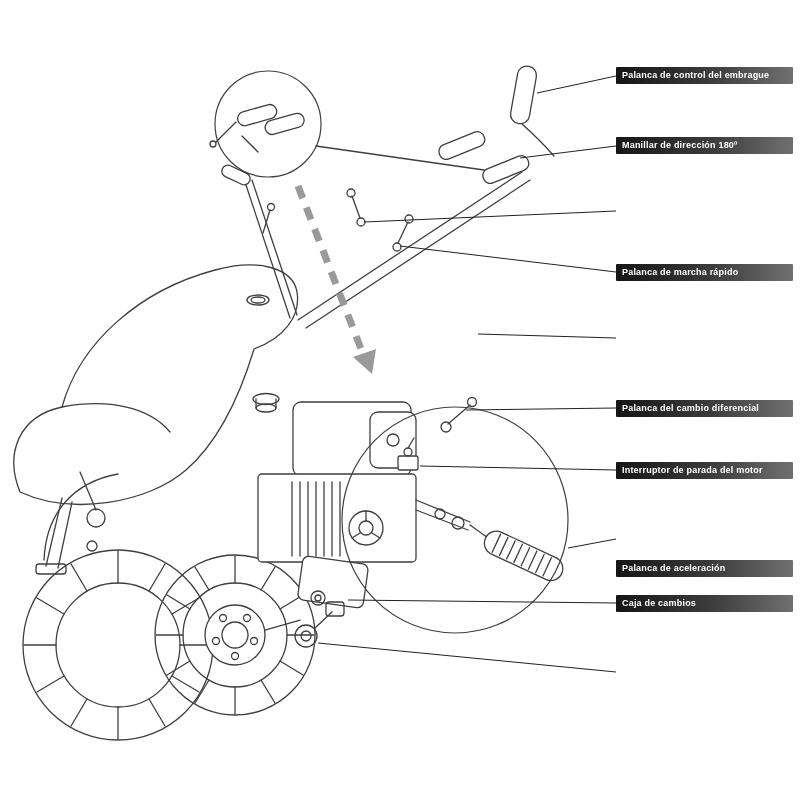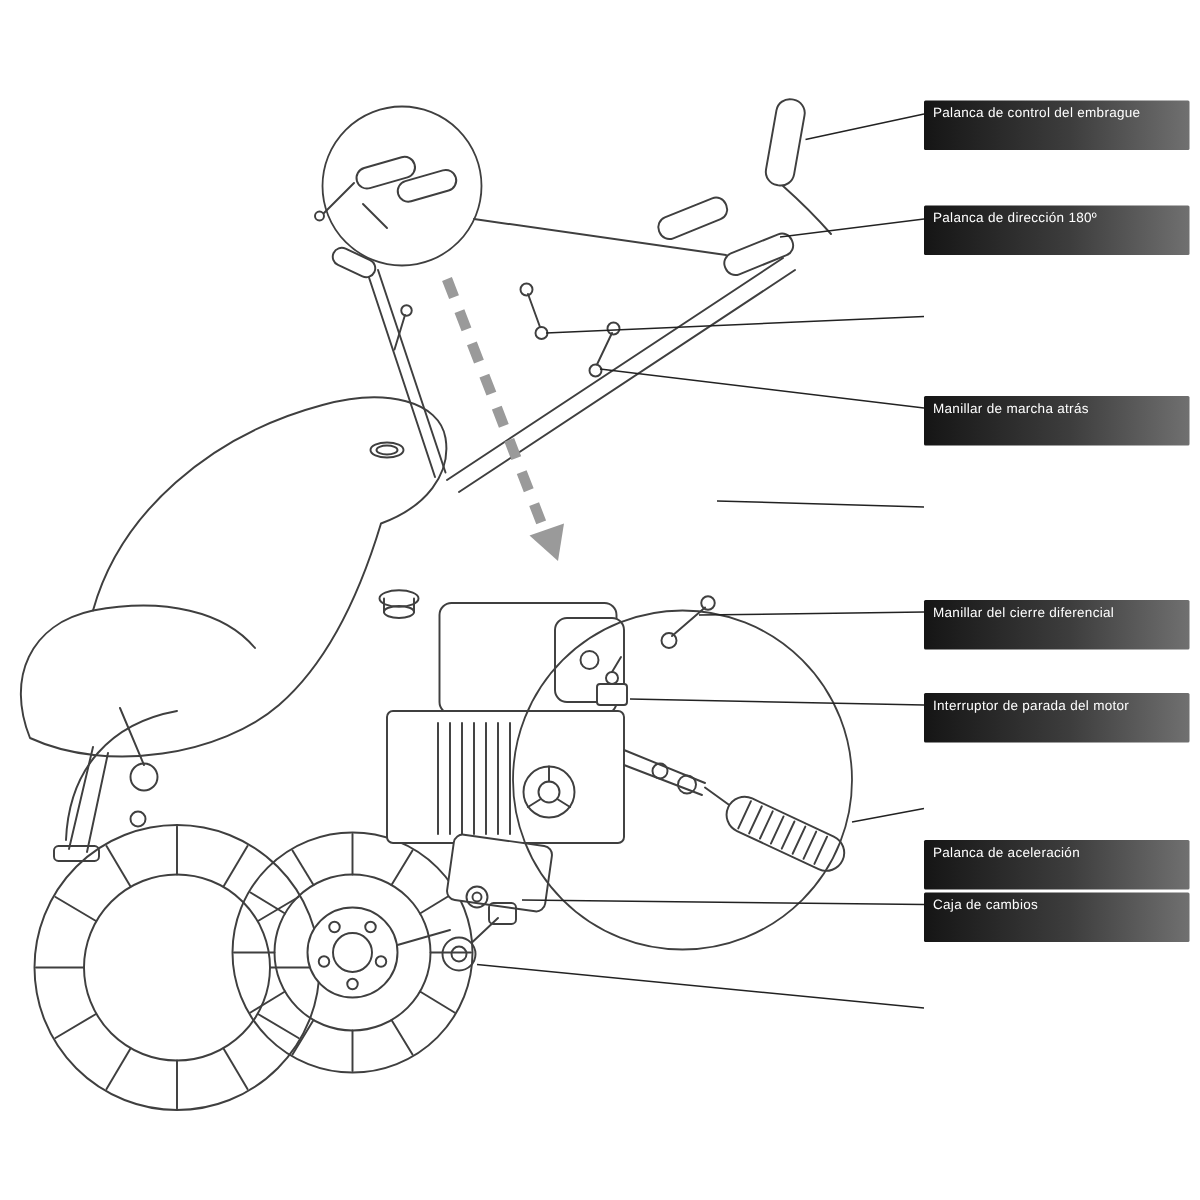--- a/index.html
+++ b/index.html
@@ -10,27 +10,27 @@
     width: 800px;
     height: 800px;
     background: #ffffff;
     overflow: hidden;
   }
   svg.diagram { position: absolute; left: 0; top: 0; }
   .callout {
     position: absolute;
     left: 616px;
     width: 177px;
-    height: 33px;
+    height: 17px;
     line-height: 17px;
     padding: 0 6px;
     color: var(--label-text, #ffffff);
     background: linear-gradient(90deg, var(--bar-dark, #151515) 0%, #3d3d3d 55%, var(--bar-light, #707070) 100%);
     font-size: 9px;
-    font-weight: normal;
+    font-weight: bold;
     letter-spacing: .2px;
     white-space: nowrap;
     overflow: hidden;
     border-radius: 1px;
   }
 </style>
 </head>
 <body>
 
 <div class="stage">
@@ -226,20 +226,20 @@
       <line x1="478" y1="334" x2="616" y2="338"></line>
       <line x1="466" y1="410" x2="616" y2="408"></line>
       <line x1="420" y1="466" x2="616" y2="470"></line>
       <line x1="568" y1="548" x2="616" y2="539"></line>
       <line x1="348" y1="600" x2="616" y2="603"></line>
       <line x1="318" y1="643" x2="616" y2="672"></line>
     </g>
   </svg>
 
   <div class="callout" style="top:67px">Palanca de control del embrague</div>
-  <div class="callout" style="top:137px">Palanca de dirección 180º</div>
-  <div class="callout" style="top:264px">Manillar de marcha atrás</div>
-  <div class="callout" style="top:400px">Manillar del cierre diferencial</div>
+  <div class="callout" style="top:137px">Manillar de dirección 180º</div>
+  <div class="callout" style="top:264px">Palanca de marcha rápido</div>
+  <div class="callout" style="top:400px">Palanca del cambio diferencial</div>
   <div class="callout" style="top:462px">Interruptor de parada del motor</div>
   <div class="callout" style="top:560px">Palanca de aceleración</div>
   <div class="callout" style="top:595px">Caja de cambios</div>
 
 </div>
 
 </body></html>

